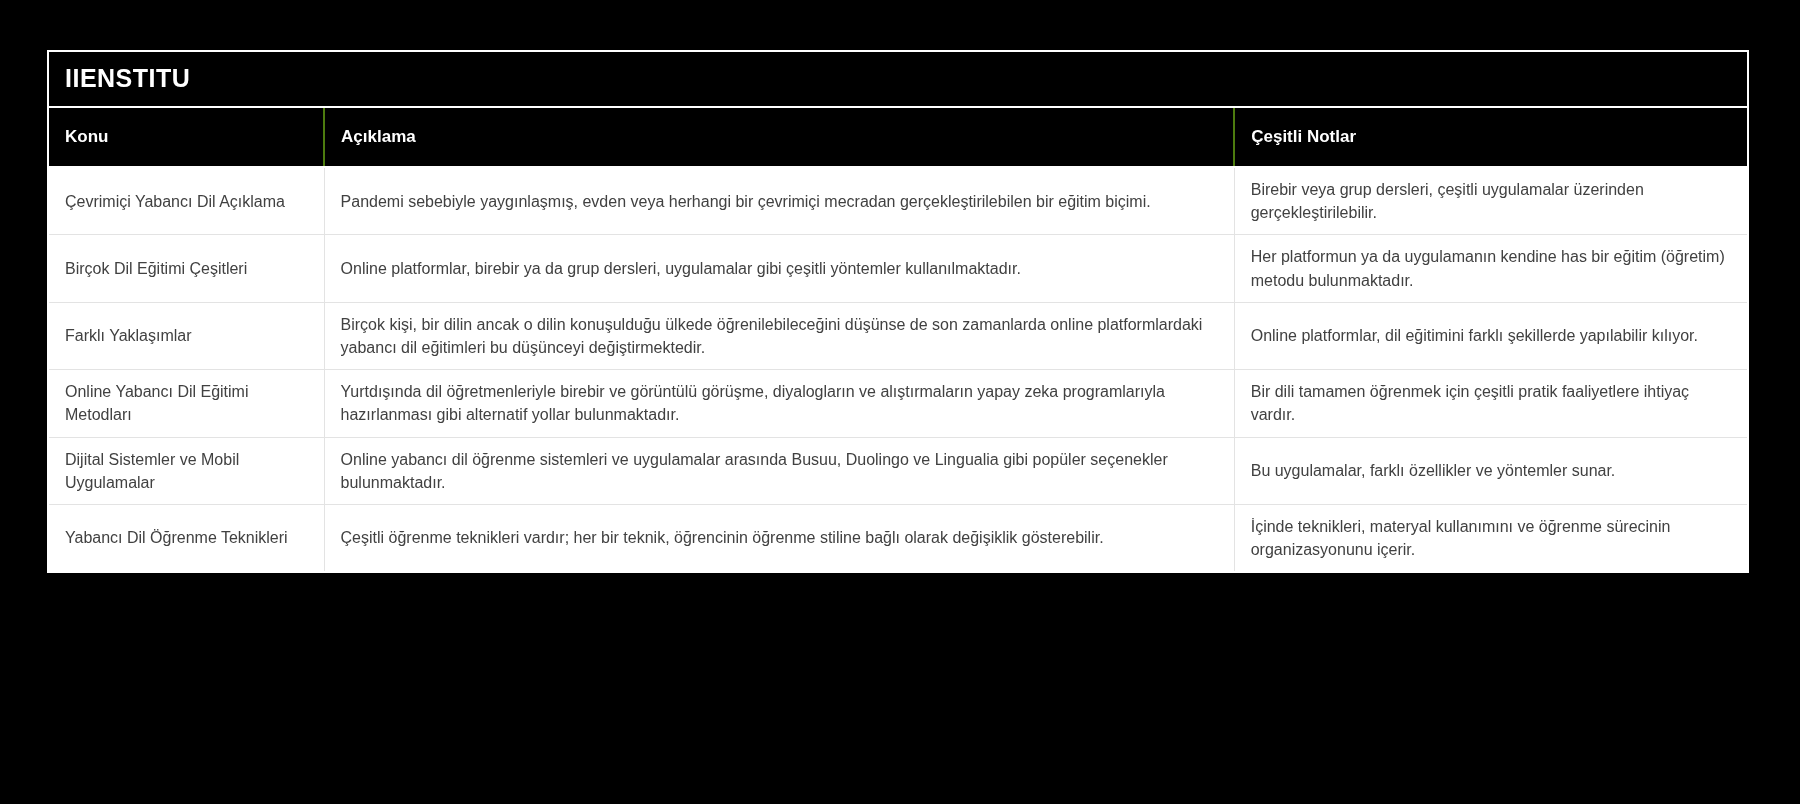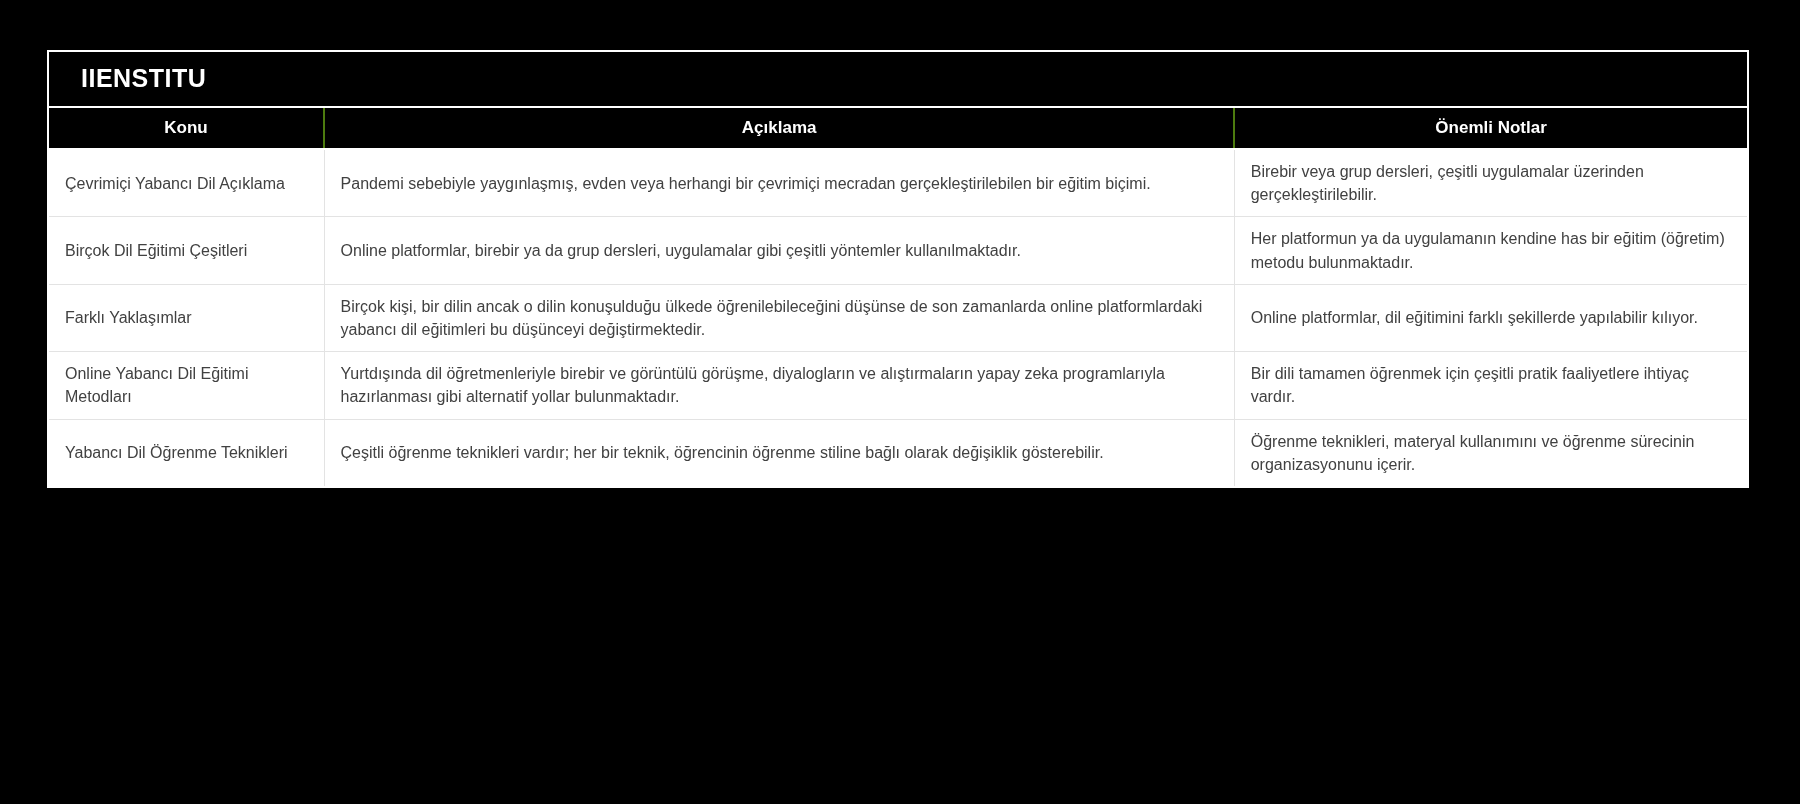--- a/index.html
+++ b/index.html
@@ -19,34 +19,34 @@
     border: 2px solid #ffffff;
     background: #000000;
     box-sizing: content-box;
   }
   .title-bar {
     background: #000000;
     color: #ffffff;
     font-size: 25px;
     font-weight: bold;
     letter-spacing: 0.5px;
-    padding: 12px 16px 13px 32px;
+    padding: 12px 16px 13px 16px;
   }
   table.data {
     width: 100%;
     border-collapse: collapse;
     table-layout: fixed;
   }
   table.data thead th {
     background: #000000;
     color: #ffffff;
     font-size: 17px;
     font-weight: bold;
-    text-align: center;
-    padding: 10px 16px;
+    text-align: left;
+    padding: 19px 16px;
     border-top: 2px solid #ffffff;
     border-bottom: 2px solid #ffffff;
   }
   table.data thead th + th {
     border-left: 2px solid #4d7c0f;
   }
   table.data tbody td {
     background: #ffffff;
     color: #414141;
     font-size: 16px;
@@ -73,21 +73,21 @@
   <table class="data">
     <colgroup>
       <col class="c-konu">
       <col class="c-acik">
       <col class="c-notlar">
     </colgroup>
     <thead>
       <tr>
         <th>Konu</th>
         <th>Açıklama</th>
-        <th>Önemli Notlar</th>
+        <th>Çeşitli Notlar</th>
       </tr>
     </thead>
     <tbody>
         <tr>
           <td>Çevrimiçi Yabancı Dil Açıklama</td>
           <td>Pandemi sebebiyle yaygınlaşmış, evden veya herhangi bir çevrimiçi mecradan gerçekleştirilebilen bir eğitim biçimi.</td>
           <td>Birebir veya grup dersleri, çeşitli uygulamalar üzerinden gerçekleştirilebilir.</td>
         </tr>
         <tr>
           <td>Birçok Dil Eğitimi Çeşitleri</td>
@@ -98,19 +98,24 @@
           <td>Farklı Yaklaşımlar</td>
           <td>Birçok kişi, bir dilin ancak o dilin konuşulduğu ülkede öğrenilebileceğini düşünse de son zamanlarda online platformlardaki yabancı dil eğitimleri bu düşünceyi değiştirmektedir.</td>
           <td>Online platformlar, dil eğitimini farklı şekillerde yapılabilir kılıyor.</td>
         </tr>
         <tr>
           <td>Online Yabancı Dil Eğitimi Metodları</td>
           <td>Yurtdışında dil öğretmenleriyle birebir ve görüntülü görüşme, diyalogların ve alıştırmaların yapay zeka programlarıyla hazırlanması gibi alternatif yollar bulunmaktadır.</td>
           <td>Bir dili tamamen öğrenmek için çeşitli pratik faaliyetlere ihtiyaç vardır.</td>
         </tr>
         <tr>
+          <td>Dijital Sistemler ve Mobil Uygulamalar</td>
+          <td>Online yabancı dil öğrenme sistemleri ve uygulamalar arasında Busuu, Duolingo ve Lingualia gibi popüler seçenekler bulunmaktadır.</td>
+          <td>Bu uygulamalar, farklı özellikler ve yöntemler sunar.</td>
+        </tr>
+        <tr>
           <td>Yabancı Dil Öğrenme Teknikleri</td>
           <td>Çeşitli öğrenme teknikleri vardır; her bir teknik, öğrencinin öğrenme stiline bağlı olarak değişiklik gösterebilir.</td>
-          <td>Öğrenme teknikleri, materyal kullanımını ve öğrenme sürecinin organizasyonunu içerir.</td>
+          <td>İçinde teknikleri, materyal kullanımını ve öğrenme sürecinin organizasyonunu içerir.</td>
         </tr>
       </tbody>
   </table>
 </div>
 
 </body></html>

